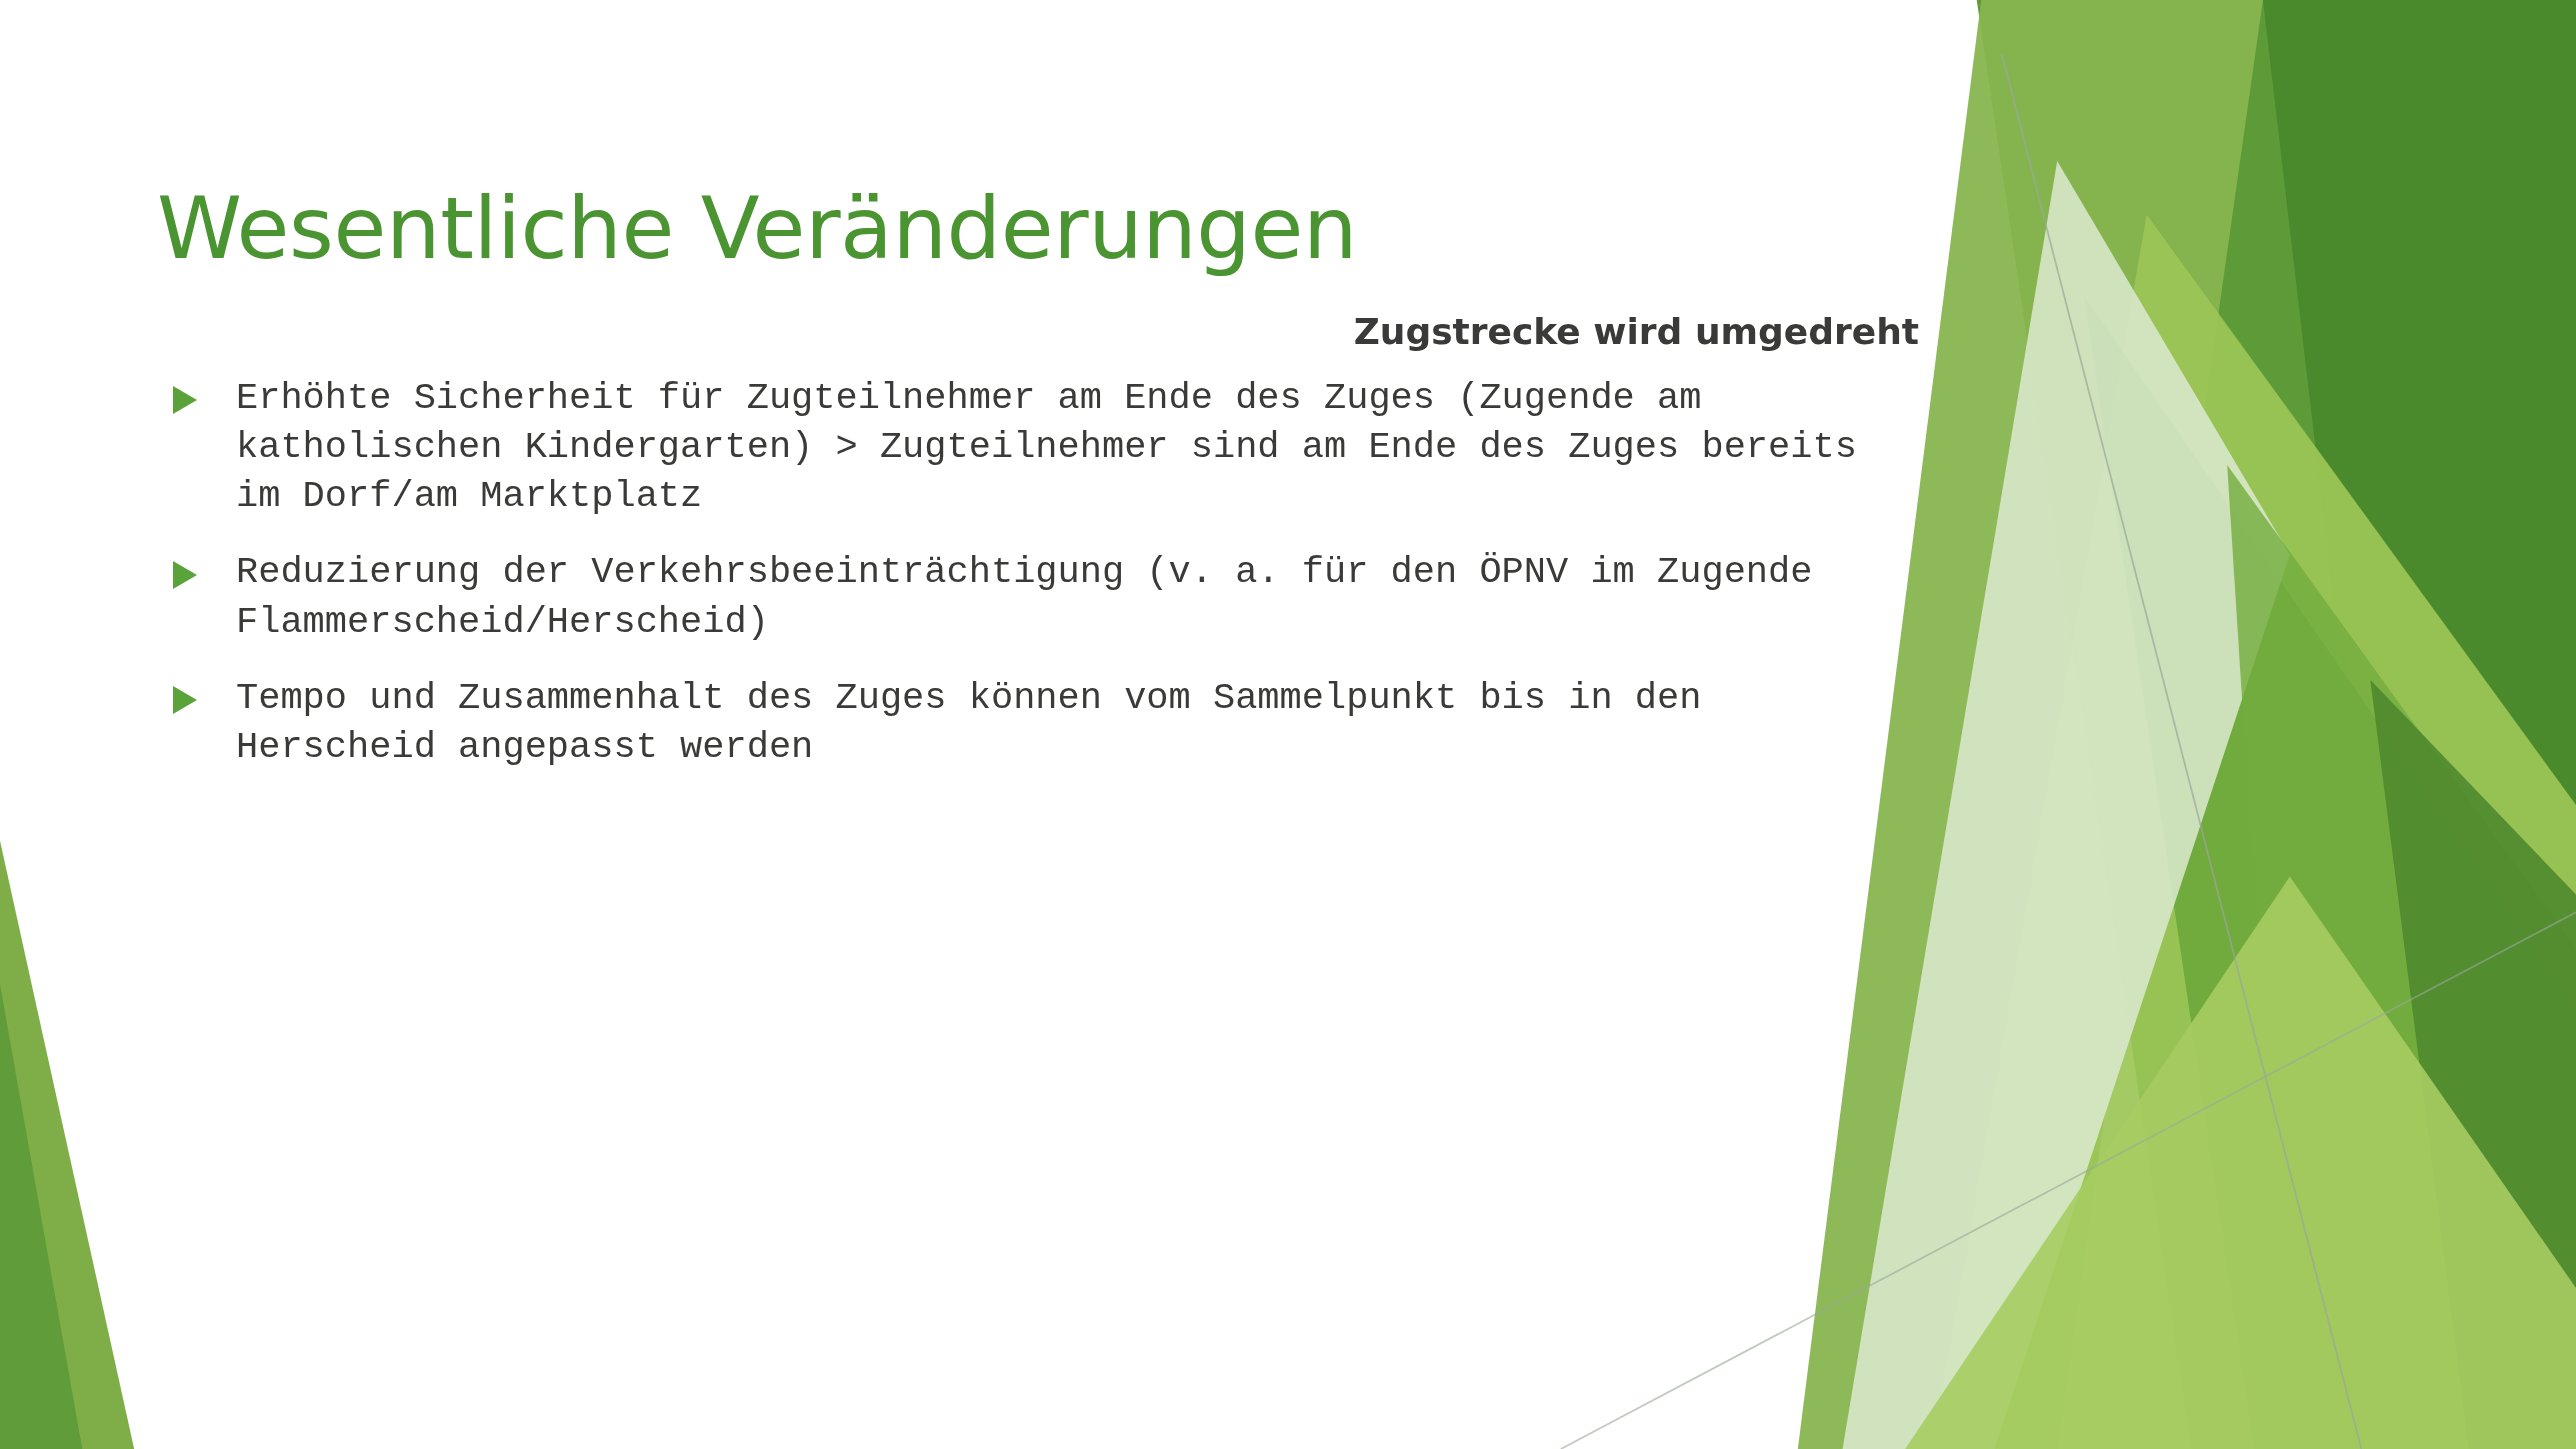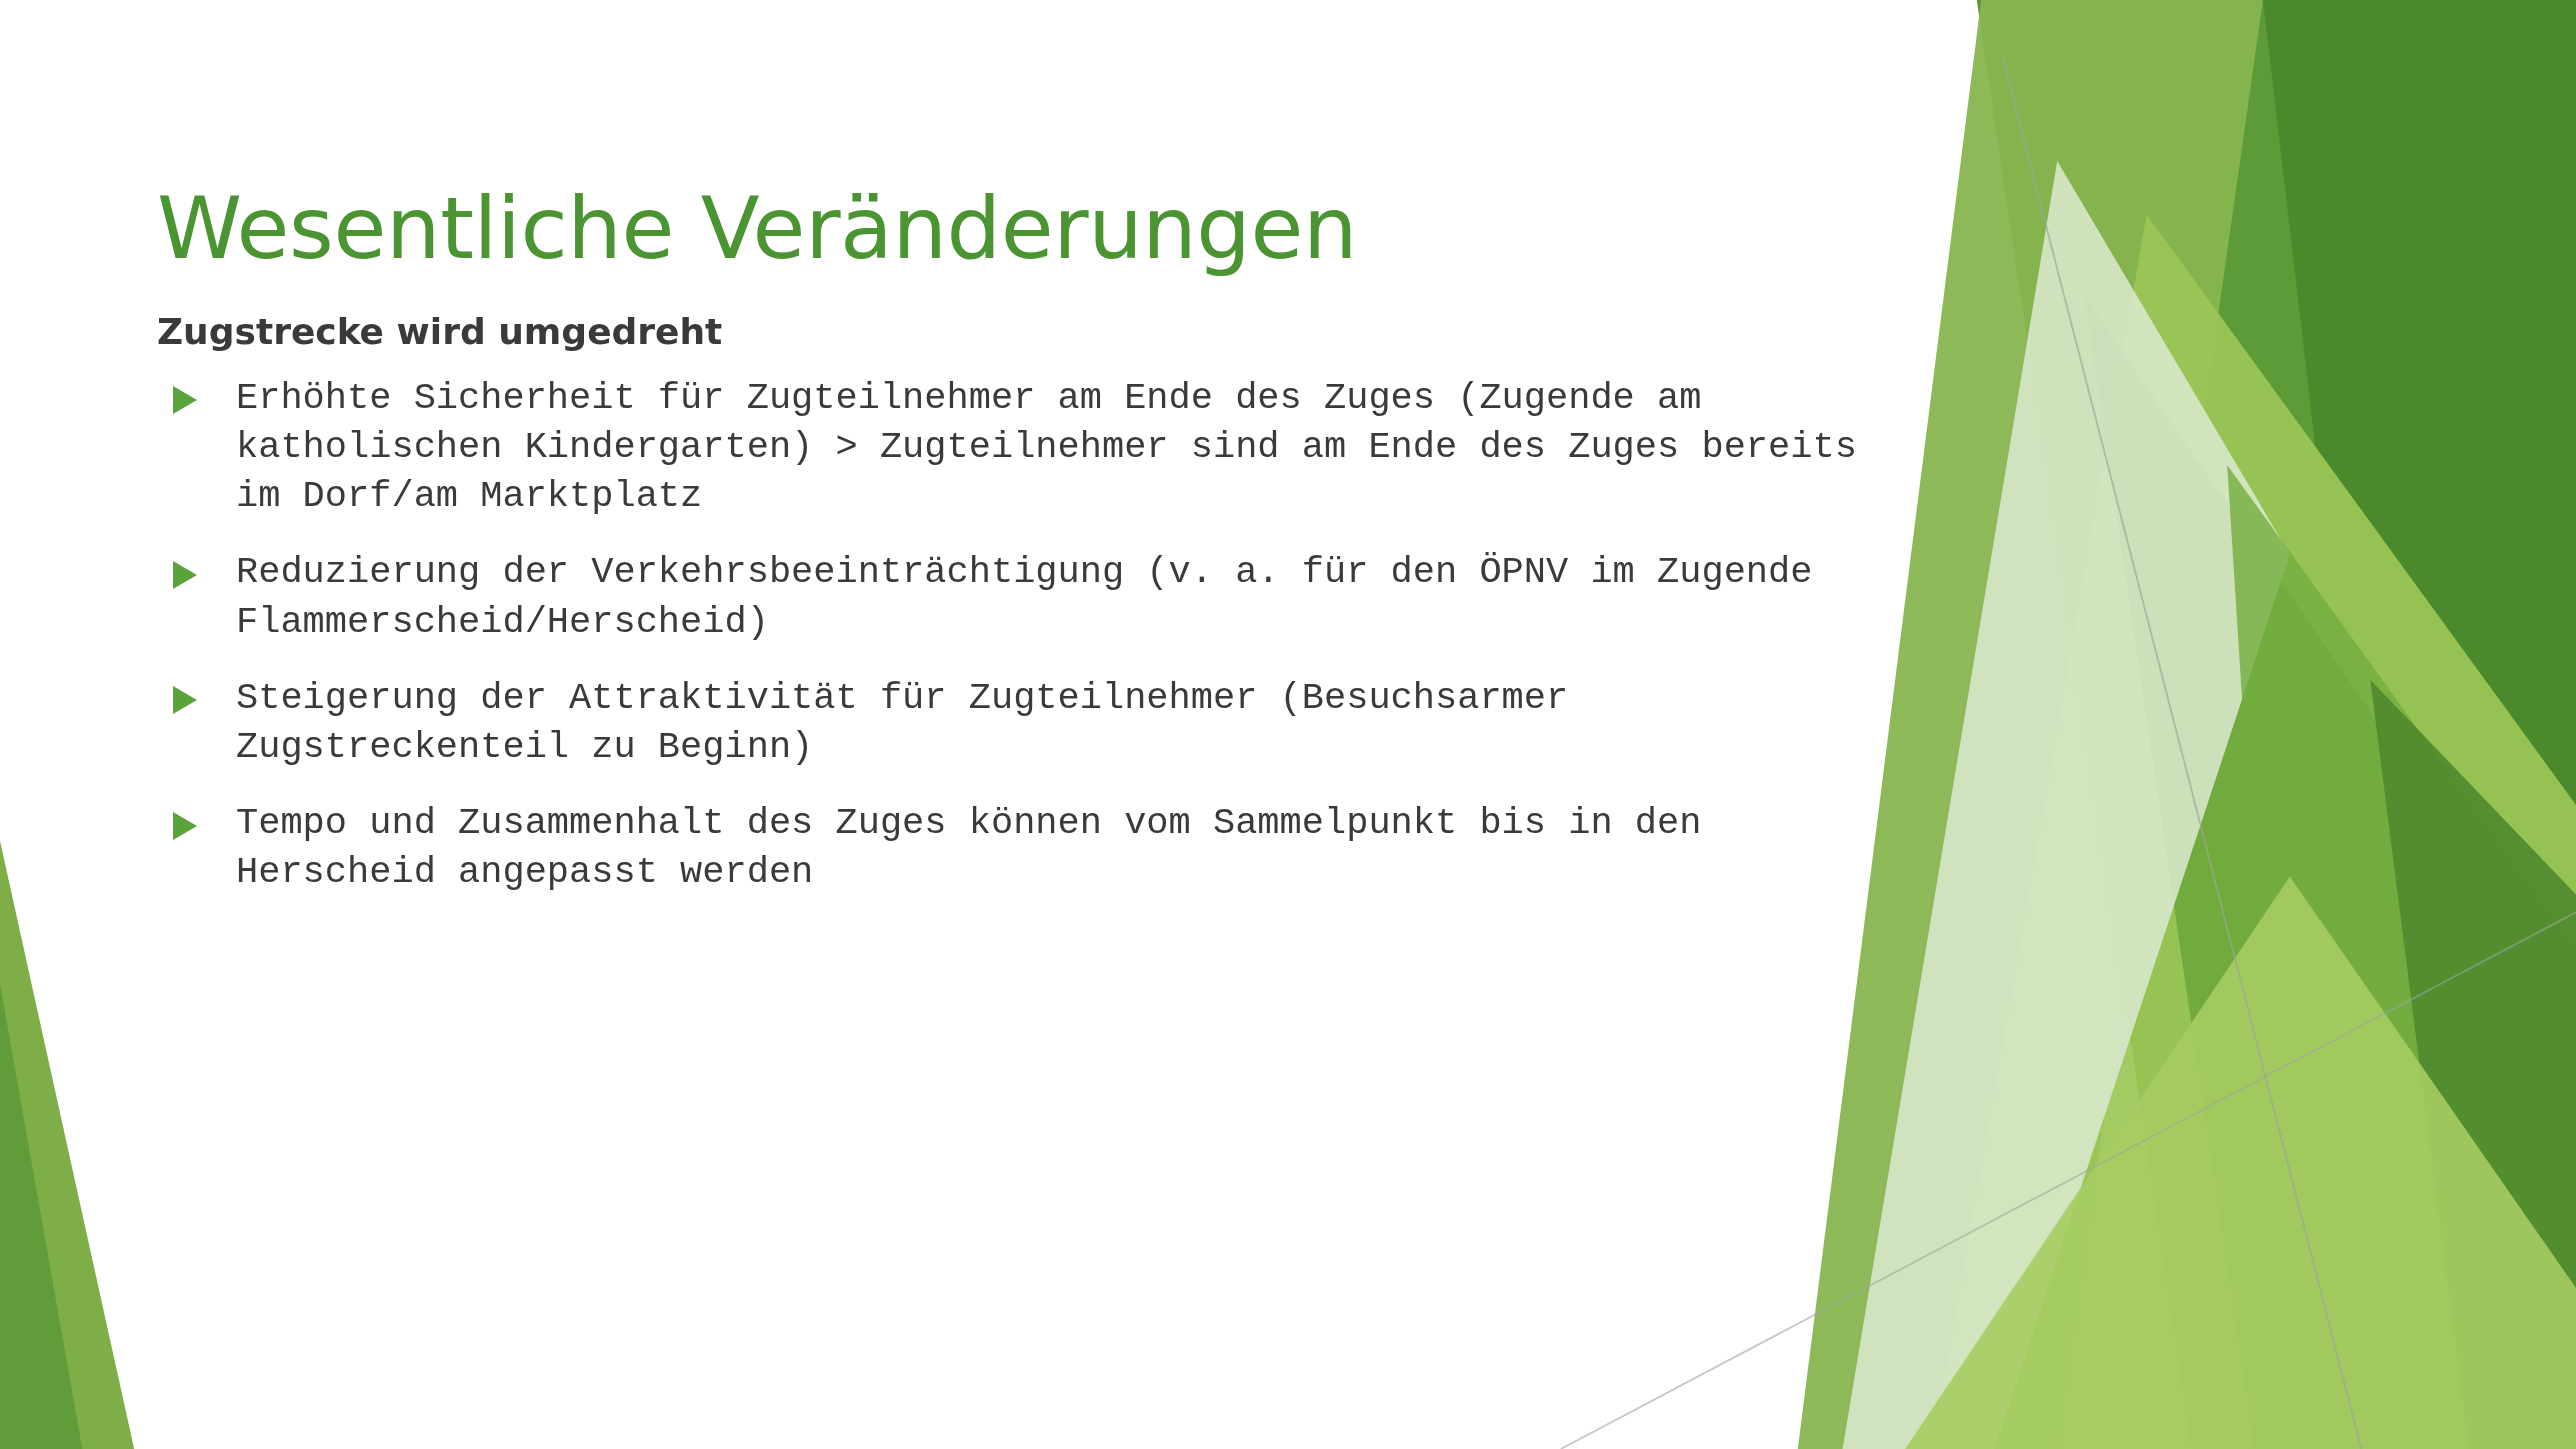--- a/index.html
+++ b/index.html
@@ -57,20 +57,21 @@
     top: 309px;
     width: 1762px;
   }
 
   .lead-line {
     color: #3a3a38;
     font-size: 36px;
     font-weight: bold;
     line-height: 1.25;
     margin: 0 0 19.7px 0;
+    text-align: right;
   }
 
   ul.bullets {
     list-style: none;
     margin: 0;
     padding: 0;
   }
   ul.bullets li {
     position: relative;
     padding-left: 79px;
@@ -135,24 +136,20 @@
         <li>
           <span class="tri-icon"></span>
           <span class="bullet-text">Erhöhte Sicherheit für Zugteilnehmer am Ende des Zuges (Zugende am katholischen Kindergarten) &gt; Zugteilnehmer sind am Ende des Zuges bereits im Dorf/am Marktplatz</span>
         </li>
         <li>
           <span class="tri-icon"></span>
           <span class="bullet-text">Reduzierung der Verkehrsbeeinträchtigung (v. a. für den ÖPNV im Zugende Flammerscheid/Herscheid)</span>
         </li>
         <li>
           <span class="tri-icon"></span>
-          <span class="bullet-text">Steigerung der Attraktivität für Zugteilnehmer (Besuchsarmer Zugstreckenteil zu Beginn)</span>
-        </li>
-        <li>
-          <span class="tri-icon"></span>
           <span class="bullet-text">Tempo und Zusammenhalt des Zuges können vom Sammelpunkt bis in den Herscheid angepasst werden</span>
         </li>
       </ul>
 
     </div>
   </div>
 </div>
 
 
 </body></html>

